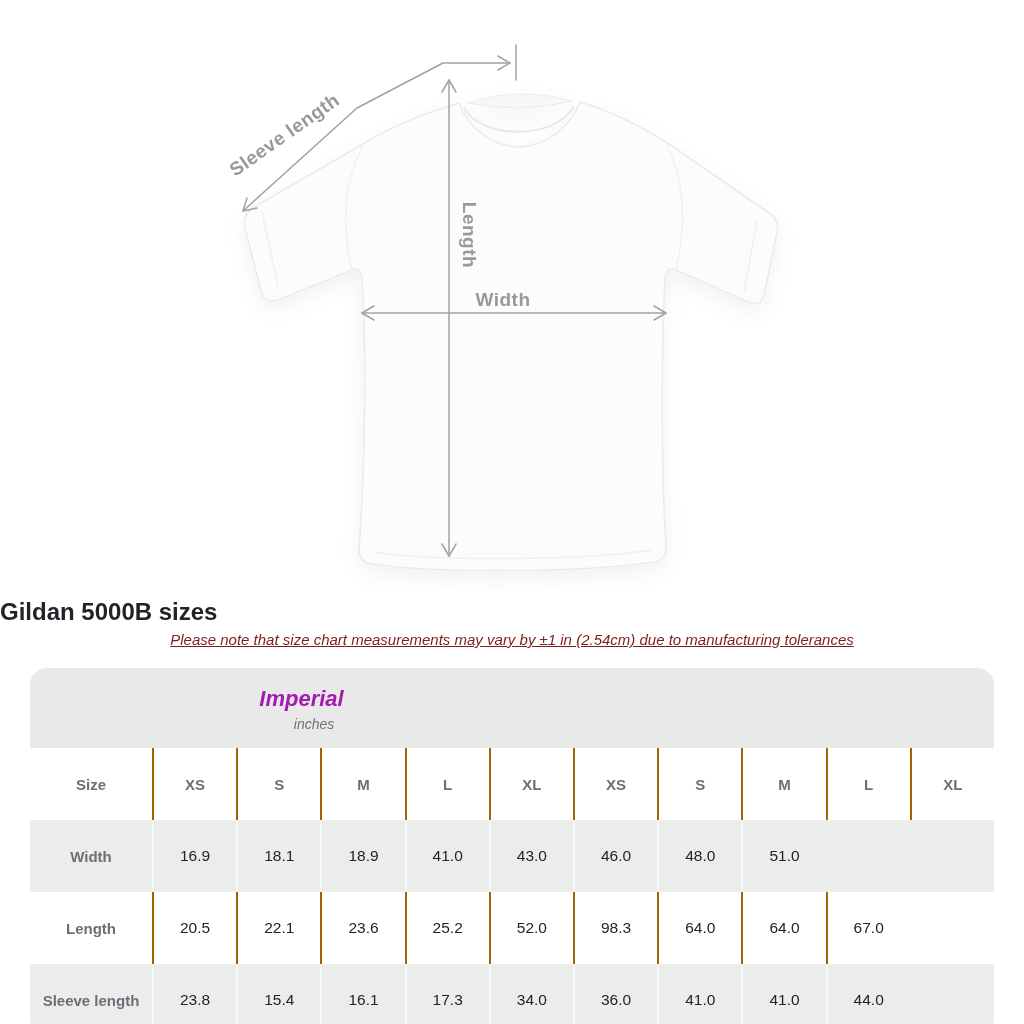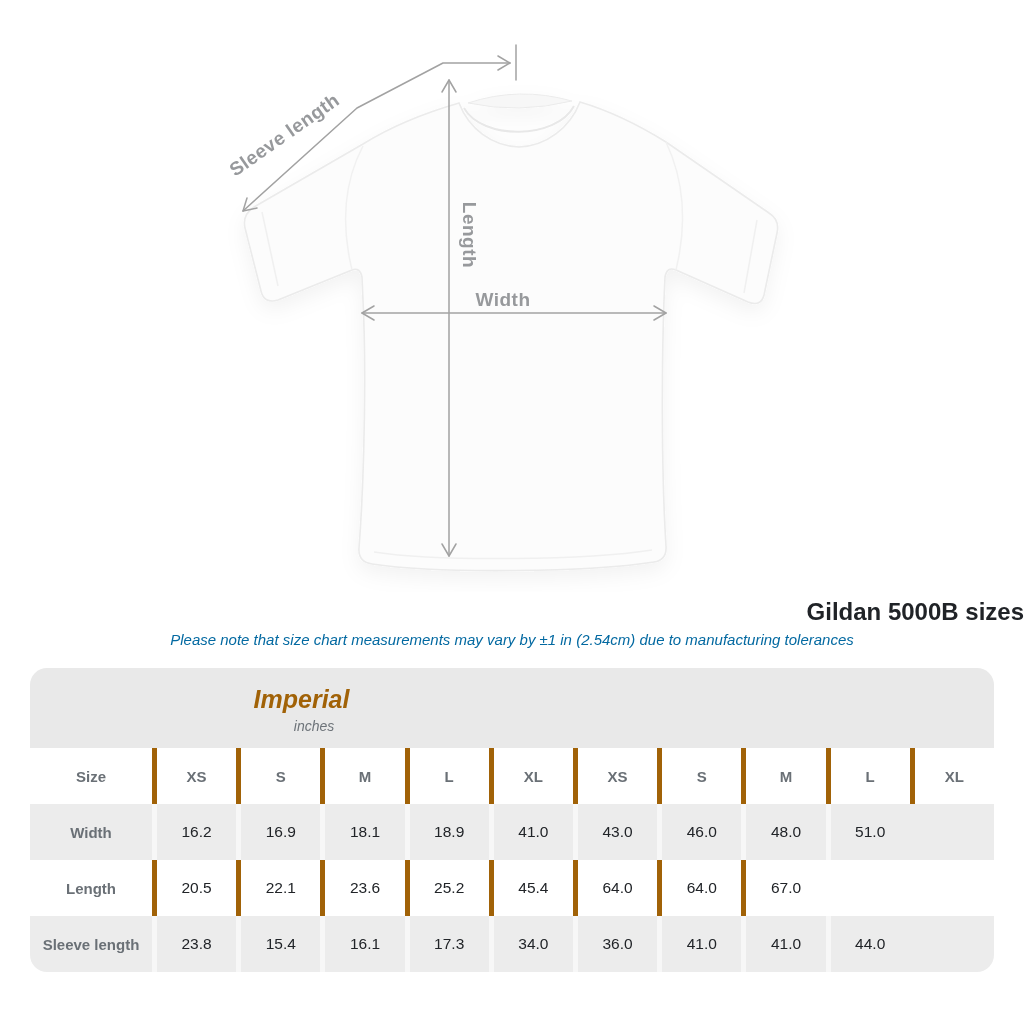--- a/index.html
+++ b/index.html
@@ -13,53 +13,53 @@
   
   .diagram { width:1024px; height:592px; position:relative; }
   .diagram svg { display:block; }
   .annot-text {
     fill:#97999c; font-weight:bold; font-size:19px;
     font-family:"Liberation Sans", sans-serif; letter-spacing:.5px;
   }
 
   
   .title {
-    margin:6px 0 0; text-align:right;
+    margin:6px 0 0; text-align:left;
     font-size:24px; font-weight:bold; color:#202327;
   }
   .subtitle {
     margin:5px 0 0; text-align:center; font-style:italic;
-    font-size:15px; color:#0369a1;
+    font-size:15px; color:#7f1d1d;text-decoration:underline;
   }
 
   
   .size-table {
     width:964px; margin:20px auto 0;
     border-radius:17px; overflow:hidden;
   }
   .band {
     display:grid; grid-template-columns:122px repeat(10, 1fr);
     background:#e9e9e9; height:80px;
   }
   .band-cell {
     display:flex; flex-direction:column; align-items:center; justify-content:center;
     gap:4px; padding-top:2px;
   }
   .band-cell.imperial { grid-column:1 / 7; }
   .band-cell.metric   { grid-column:7 / 12; }
-  .band-name { font-size:25px; font-weight:bold; font-style:italic; color:#a16207; }
+  .band-name { font-size:22px; font-weight:bold; font-style:italic; color:#a21caf; }
   .band-unit { font-size:14px; font-style:italic; color:#6d7379;margin-left:25px; }
 
-  .row { display:grid; grid-template-columns:122px repeat(10, 1fr); height:56px; background:#ffffff; }
+  .row { display:grid; grid-template-columns:122px repeat(10, 1fr); height:72px; background:#ffffff; }
   .row.stripe { background:#ececec; }
   .cell {
     display:flex; align-items:center; justify-content:center;
     font-size:15px; color:#212428;
   }
-  .cell + .cell { border-left:5px solid #a16207; }
+  .cell + .cell { border-left:2px solid #a16207; }
   .row.stripe .cell + .cell { border-left-color:#f7f7f7; }
   .cell.th { font-weight:bold; color:#6a7076; }
   .cell.td { font-size:15.5px; }
 </style>
 </head>
 <body>
 
 <div class="page">
 
   <div class="diagram">
@@ -152,38 +152,38 @@
       <div class="cell th">XL</div>
       <div class="cell th">XS</div>
       <div class="cell th">S</div>
       <div class="cell th">M</div>
       <div class="cell th">L</div>
       <div class="cell th">XL</div>
     </div>
 
     <div class="row stripe">
       <div class="cell th">Width</div>
-      <div class="cell td">16.2</div>
       <div class="cell td">16.9</div>
       <div class="cell td">18.1</div>
       <div class="cell td">18.9</div>
       <div class="cell td">41.0</div>
       <div class="cell td">43.0</div>
       <div class="cell td">46.0</div>
       <div class="cell td">48.0</div>
       <div class="cell td">51.0</div>
     </div>
 
     <div class="row">
       <div class="cell th">Length</div>
       <div class="cell td">20.5</div>
       <div class="cell td">22.1</div>
       <div class="cell td">23.6</div>
       <div class="cell td">25.2</div>
-      <div class="cell td">45.4</div>
+      <div class="cell td">52.0</div>
+      <div class="cell td">98.3</div>
       <div class="cell td">64.0</div>
       <div class="cell td">64.0</div>
       <div class="cell td">67.0</div>
     </div>
 
     <div class="row stripe">
       <div class="cell th">Sleeve length</div>
       <div class="cell td">23.8</div>
       <div class="cell td">15.4</div>
       <div class="cell td">16.1</div>

